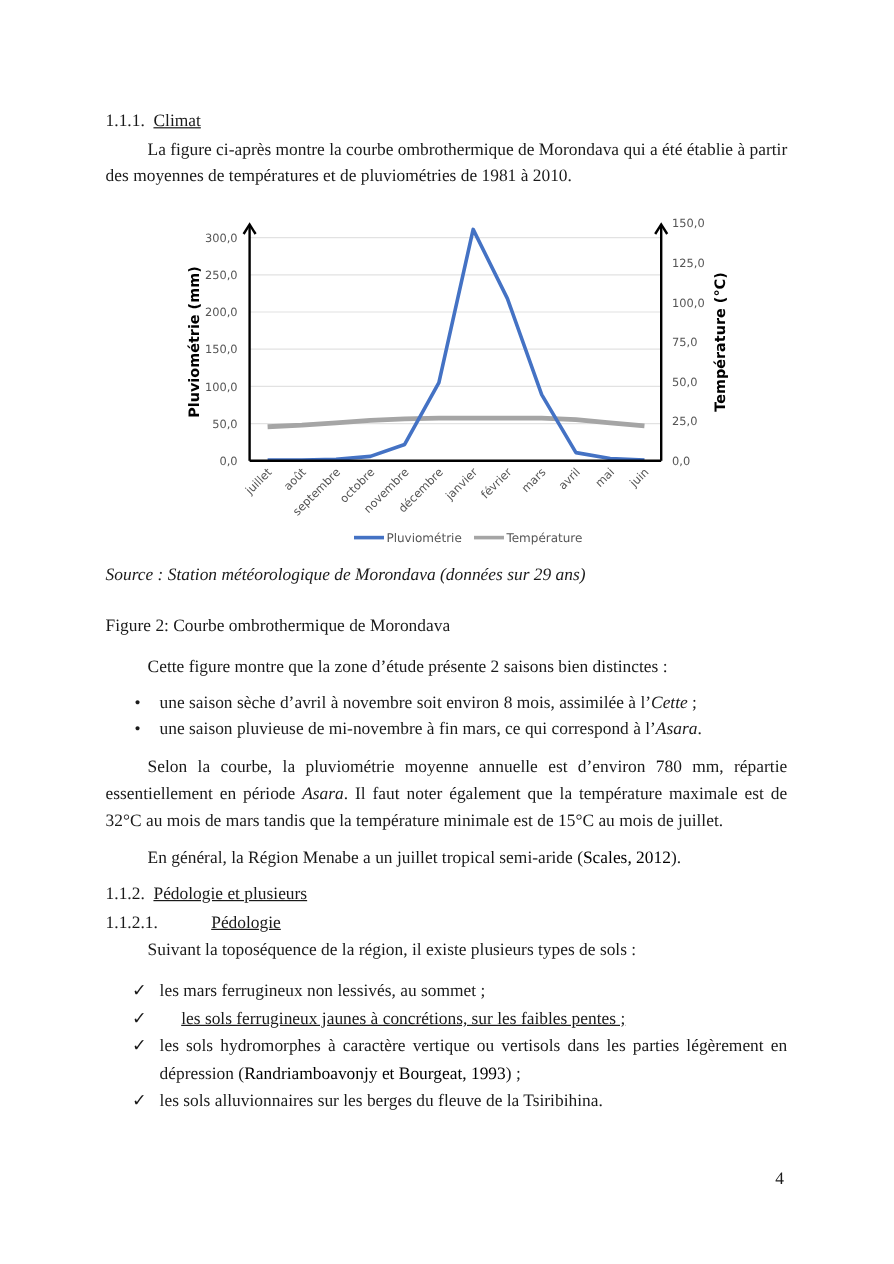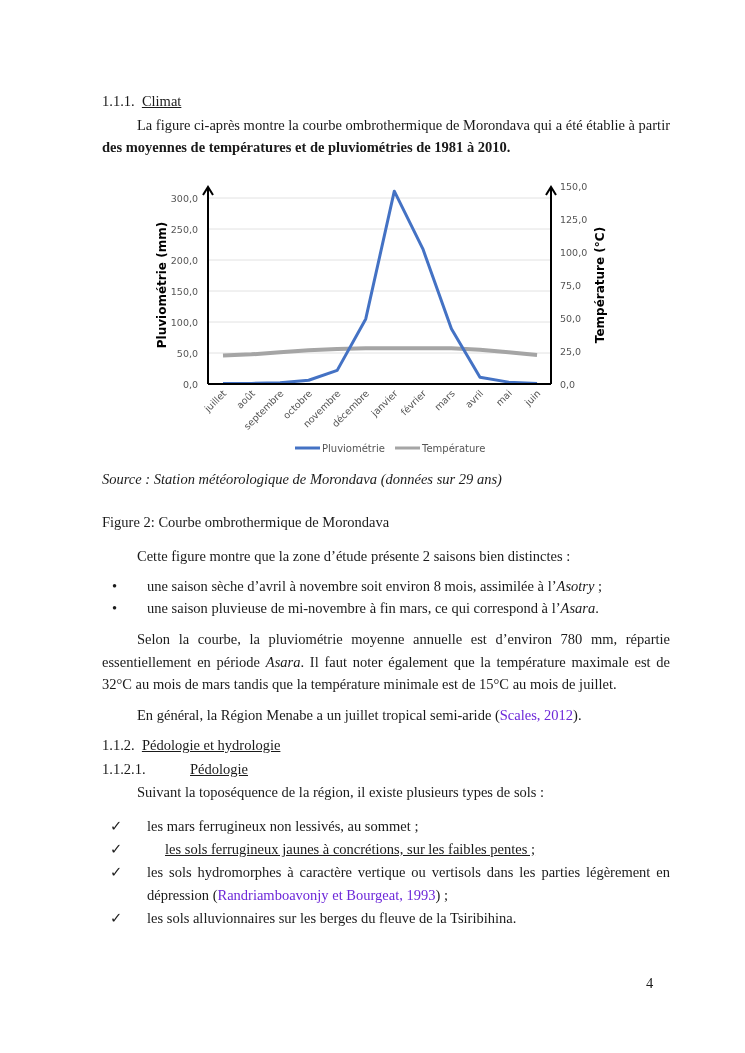--- a/index.html
+++ b/index.html
@@ -1,34 +1,34 @@
 <!DOCTYPE html>
 <html><head>
 <meta charset="utf-8">
 <style>
   html, body { margin: 0; padding: 0; background: #ffffff; }
   body { width: 745px; height: 1053px; position: relative; overflow: hidden;
          font-family: "Liberation Serif", serif; color: #1a1a1a; font-size: 14.5px; }
   .abs { position: absolute; }
-  .line { position: absolute; left: 88px; width: 568px; line-height: 22px; white-space: nowrap; margin-left: 14px; }
+  .line { position: absolute; left: 88px; width: 568px; line-height: 22px; white-space: nowrap; }
   .just { text-align: justify; text-align-last: justify; white-space: normal; }
   .u { text-decoration: underline; }
-  .cite { color: #6d28d9; }
+  .cite { color: #000000; }
   .center { }
   .it { font-style: italic; }
   svg text { font-family: "DejaVu Sans", sans-serif; }
 </style>
 </head>
 <body>
 
 <div class="line" style="top:90px;">
   <span>1.1.1.</span>&nbsp;&nbsp;<span class="u">Climat</span>
 </div>
 <div class="line" style="top:114px; left:110px; width:546px;text-align:right;">La figure ci-après montre la courbe ombrothermique de Morondava qui a été établie à partir</div>
-<div class="line" style="top:136px;font-weight:bold;">des moyennes de températures et de pluviométries de 1981 à 2010.</div>
+<div class="line" style="top:136px;">des moyennes de températures et de pluviométries de 1981 à 2010.</div>
 
 <svg class="abs" style="left:140px; top:170px;" width="480" height="295" viewBox="140 170 480 295">
   <g id="grid">
       <line x1="208" x2="551" y1="353" y2="353" stroke="#e2e2e2" stroke-width="1"></line>
       <line x1="208" x2="551" y1="322" y2="322" stroke="#e2e2e2" stroke-width="1"></line>
       <line x1="208" x2="551" y1="291" y2="291" stroke="#e2e2e2" stroke-width="1"></line>
       <line x1="208" x2="551" y1="260" y2="260" stroke="#e2e2e2" stroke-width="1"></line>
       <line x1="208" x2="551" y1="229" y2="229" stroke="#e2e2e2" stroke-width="1"></line>
       <line x1="208" x2="551" y1="198" y2="198" stroke="#e2e2e2" stroke-width="1"></line>
     </g>
@@ -79,32 +79,32 @@
   <text id="leg1" x="322" y="452" font-size="10" fill="#555">Pluviométrie</text>
   <line x1="395" y1="448" x2="420" y2="448" stroke="#a5a5a5" stroke-width="3"></line>
   <text id="leg2" x="422" y="452" font-size="10" fill="#555">Température</text>
 </svg>
 
 <div class="line center it" style="top:468px;">Source : Station météorologique de Morondava (données sur 29 ans)</div>
 <div class="line center" style="top:511px;">Figure 2: Courbe ombrothermique de Morondava</div>
 
 <div class="line" style="top:545px; left:123px;">Cette figure montre que la zone d’étude présente 2 saisons bien distinctes :</div>
 <div class="abs" style="top:575px; left:112px; line-height:22px;">•</div>
-<div class="line" style="top:575px; left:133px;"><span>une saison sèche d’avril à novembre soit environ 8 mois, assimilée à l’</span><span class="it">Asotry</span><span> ;</span></div>
+<div class="line" style="top:575px; left:133px;"><span>une saison sèche d’avril à novembre soit environ 8 mois, assimilée à l’</span><span class="it">Cette</span><span> ;</span></div>
 <div class="abs" style="top:597px; left:112px; line-height:22px;">•</div>
 <div class="line" style="top:597px; left:133px;"><span>une saison pluvieuse de mi-novembre à fin mars, ce qui correspond à l’</span><span class="it">Asara</span><span>.</span></div>
 
 <div class="line just" style="top:628px; left:123px; width:533px;">Selon la courbe, la pluviométrie moyenne annuelle est d’environ 780 mm, répartie</div>
 <div class="line just" style="top:651px;"><span>essentiellement en période </span><span class="it">Asara</span><span>. Il faut noter également que la température maximale est de</span></div>
 <div class="line" style="top:673px;">32°C au mois de mars tandis que la température minimale est de 15°C au mois de juillet.</div>
 
 <div class="line" style="top:704px; left:123px;"><span>En général, la Région Menabe a un juillet tropical semi-aride (</span><span class="cite">Scales, 2012</span><span>).</span></div>
 
 <div class="line" style="top:734px;">
-  <span>1.1.2.</span>&nbsp;&nbsp;<span class="u">Pédologie et hydrologie</span>
+  <span>1.1.2.</span>&nbsp;&nbsp;<span class="u">Pédologie et plusieurs</span>
 </div>
 <div class="line" style="top:758px;">
   <span>1.1.2.1.</span><span class="u" style="position:absolute; left:88px;">Pédologie</span>
 </div>
 <div class="line" style="top:781px; left:123px;">Suivant la toposéquence de la région, il existe plusieurs types de sols :</div>
 
 <div class="abs" style="top:815px; left:110px; line-height:22px;">✓</div>
 <div class="line" style="top:815px; left:133px;">les mars ferrugineux non lessivés, au sommet ;</div>
 <div class="abs" style="top:838px; left:110px; line-height:22px;">✓</div>
 <div class="line" style="top:838px; left:151px;text-decoration:underline;">les sols ferrugineux jaunes à concrétions, sur les faibles pentes ;</div>

